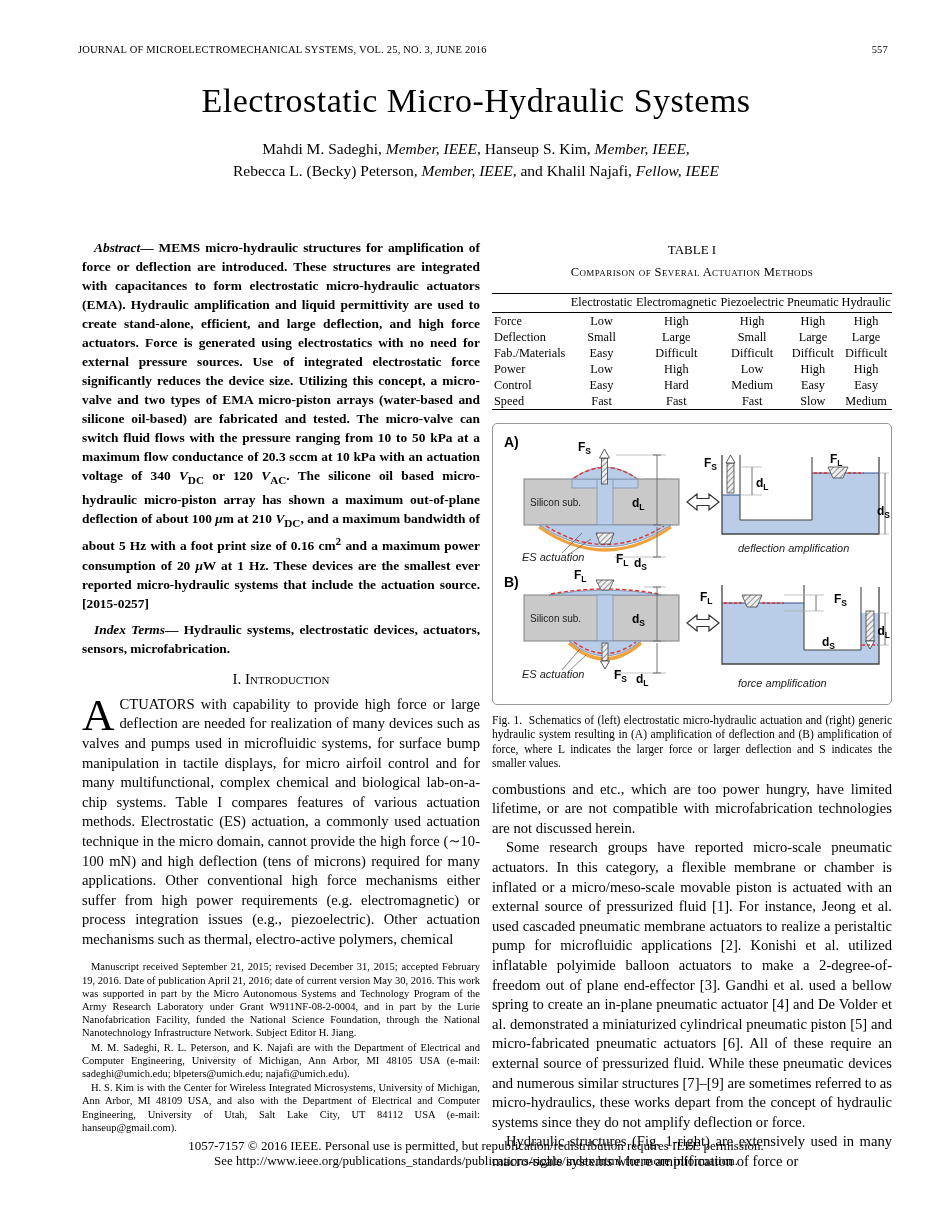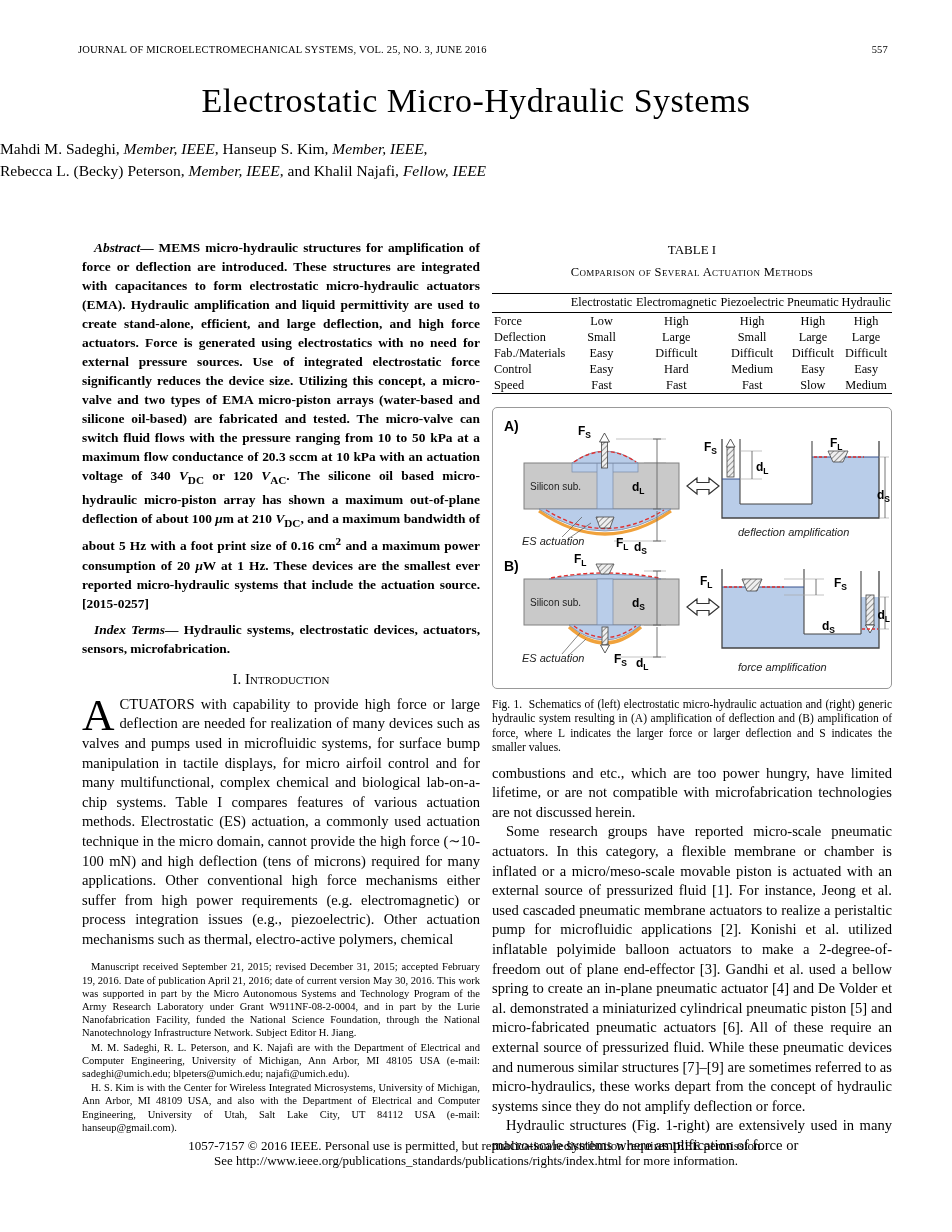--- a/index.html
+++ b/index.html
@@ -2,21 +2,21 @@
 <html><head>
 <meta charset="utf-8">
 <style>
   html,body{margin:0;padding:0;background:#ffffff;}
   body{width:952px;height:1232px;position:relative;overflow:hidden;
        font-family:"Liberation Serif","DejaVu Serif",serif;color:#000;}
   .running-head{position:absolute;top:44px;left:78px;width:810px;display:flex;
        justify-content:space-between;font-size:10.5px;letter-spacing:.2px;}
   .paper-title{position:absolute;top:82px;left:0;width:952px;text-align:center;
        font-size:34px;letter-spacing:.5px;}
-  .authors{position:absolute;top:138px;left:0;width:952px;text-align:left;
+  .authors{position:absolute;top:138px;left:0;width:952px;text-align:center;
        font-size:15.5px;line-height:22px;}
   .columns{position:absolute;top:238px;left:82px;width:810px;height:897px;
        display:flex;gap:12px;}
   .col{width:400px;}
   .leftcol{display:flex;flex-direction:column;}
   .abstract,.indexterms{font-size:13.4px;line-height:19px;font-weight:bold;
        text-align:justify;text-indent:12px;margin:0;}
   .indexterms{margin-top:7px;}
   .sec-heading{text-align:center;font-size:15px;margin:13px 0 7px 0;}
   .sc{font-variant:small-caps;}
@@ -106,20 +106,28 @@
           </tr>
         <tr>
             <td>Fab./Materials</td>
             <td>Easy</td>
             <td>Difficult</td>
             <td>Difficult</td>
             <td>Difficult</td>
             <td>Difficult</td>
           </tr>
         <tr>
+            <td>Power</td>
+            <td>Low</td>
+            <td>High</td>
+            <td>Low</td>
+            <td>High</td>
+            <td>High</td>
+          </tr>
+        <tr>
             <td>Control</td>
             <td>Easy</td>
             <td>Hard</td>
             <td>Medium</td>
             <td>Easy</td>
             <td>Easy</td>
           </tr>
         <tr>
             <td>Speed</td>
             <td>Fast</td>

